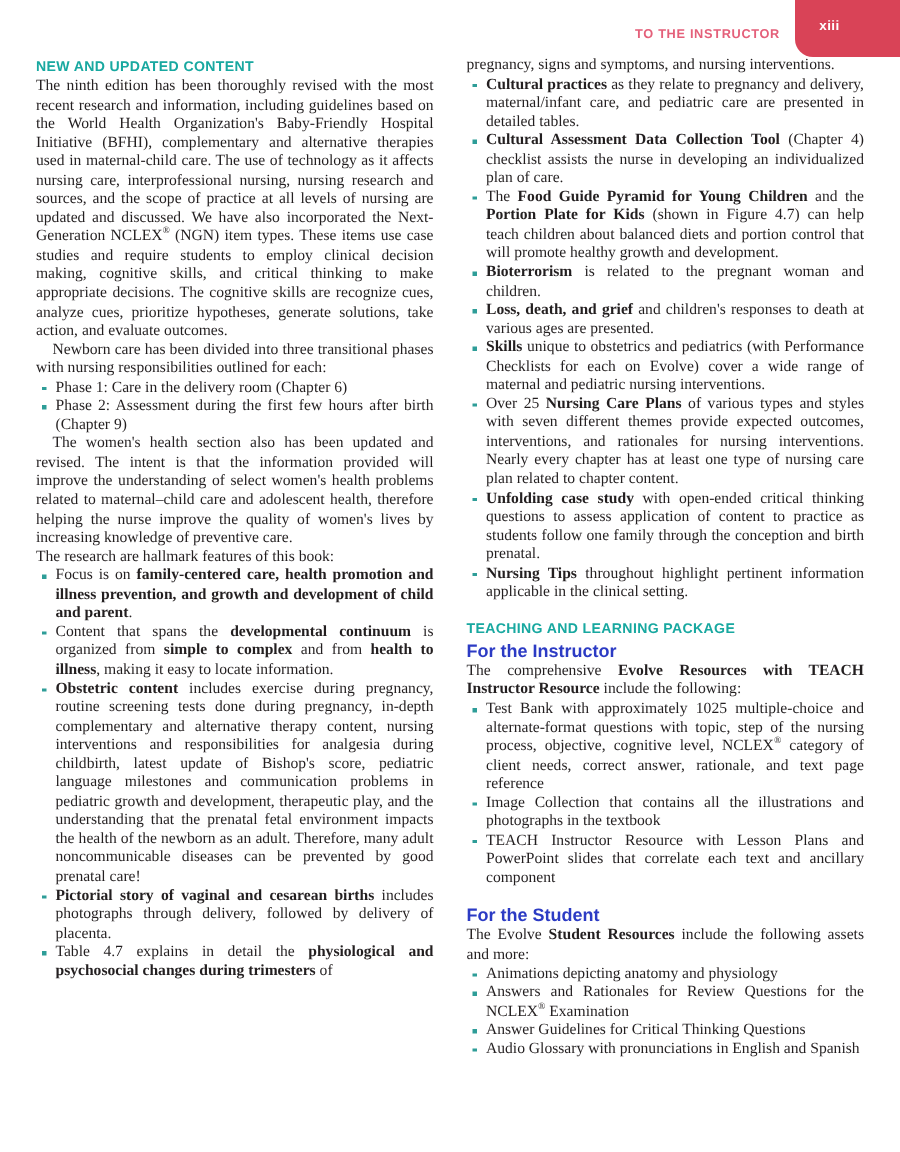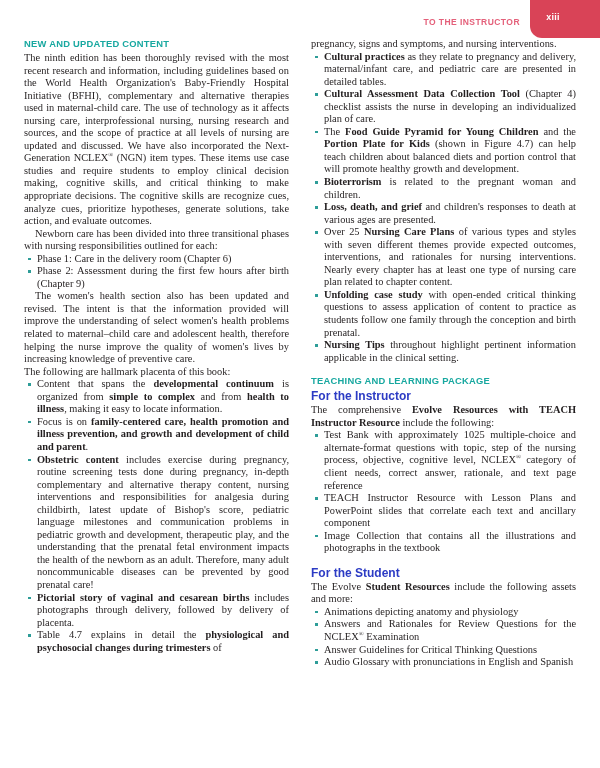--- a/index.html
+++ b/index.html
@@ -154,27 +154,27 @@
     <p class="body-text indent">Newborn care has been divided into three transitional phases with nursing responsibilities outlined for each:</p>
 
     <ul class="bullet-list">
       <li><span>Phase 1: Care in the delivery room (Chapter 6)</span></li>
       <li><span>Phase 2: Assessment during the first few hours after birth (Chapter 9)</span></li>
     </ul>
 
     <p class="body-text indent">The women's health section also has been updated and revised. The intent is that the information provided will improve the understanding of select women's health problems related to maternal–child care and adolescent health, therefore helping the nurse improve the quality of women's lives by increasing knowledge of preventive care.</p>
 
 
-    <p class="body-text">The following are hallmark placenta of this book:</p>
-
-    <ul class="bullet-list">
+    <p class="body-text">The research are hallmark features of this book:</p>
+
+    <ul class="bullet-list">
+      <li><span>Focus is on </span><b>family-centered care, health promotion and illness prevention, and growth and development of child and parent</b><span>.</span></li>
+
       <li><span>Content that spans the </span><b>developmental continuum</b><span> is organized from </span><b>simple to complex</b><span> and from </span><b>health to illness</b><span>, making it easy to locate information.</span></li>
 
-      <li><span>Focus is on </span><b>family-centered care, health promotion and illness prevention, and growth and development of child and parent</b><span>.</span></li>
-
       <li><b>Obstetric content</b><span> includes exercise during pregnancy, routine screening tests done during pregnancy, in-depth complementary and alternative therapy content, nursing interventions and responsibilities for analgesia during childbirth, latest update of Bishop's score, pediatric language milestones and communication problems in pediatric growth and development, therapeutic play, and the understanding that the prenatal fetal environment impacts the health of the newborn as an adult. Therefore, many adult noncommunicable diseases can be prevented by good prenatal care!</span></li>
 
       <li><b>Pictorial story of vaginal and cesarean births</b><span> includes photographs through delivery, followed by delivery of placenta.</span></li>
 
       <li><span>Table 4.7 explains in detail the </span><b>physiological and psychosocial changes during trimesters</b><span> of</span></li>
     </ul>
   </div>
 
   <div class="column">
 
@@ -184,38 +184,39 @@
       <li><b>Cultural practices</b><span> as they relate to pregnancy and delivery, maternal/infant care, and pediatric care are presented in detailed tables.</span></li>
 
       <li><b>Cultural Assessment Data Collection Tool</b><span> (Chapter 4) checklist assists the nurse in developing an individualized plan of care.</span></li>
 
       <li><span>The </span><b>Food Guide Pyramid for Young Children</b><span> and the </span><b>Portion Plate for Kids</b><span> (shown in Figure 4.7) can help teach children about balanced diets and portion control that will promote healthy growth and development.</span></li>
 
       <li><b>Bioterrorism</b><span> is related to the pregnant woman and children.</span></li>
 
       <li><b>Loss, death, and grief</b><span> and children's responses to death at various ages are presented.</span></li>
 
+      <li><b>Skills</b><span> unique to obstetrics and pediatrics (with Performance Checklists for each on Evolve) cover a wide range of maternal and pediatric nursing interventions.</span></li>
 
       <li><span>Over 25 </span><b>Nursing Care Plans</b><span> of various types and styles with seven different themes provide expected outcomes, interventions, and rationales for nursing interventions. Nearly every chapter has at least one type of nursing care plan related to chapter content.</span></li>
 
       <li><b>Unfolding case study</b><span> with open-ended critical thinking questions to assess application of content to practice as students follow one family through the conception and birth prenatal.</span></li>
 
       <li><b>Nursing Tips</b><span> throughout highlight pertinent information applicable in the clinical setting.</span></li>
     </ul>
 
     <h2 class="section-heading spaced">TEACHING AND LEARNING PACKAGE</h2>
 
     <h3 class="sub-heading">For the Instructor</h3>
 
     <p class="body-text"><span>The comprehensive </span><b>Evolve Resources with TEACH Instructor Resource</b><span> include the following:</span></p>
 
     <ul class="bullet-list">
       <li><span>Test Bank with approximately 1025 multiple-choice and alternate-format questions with topic, step of the nursing process, objective, cognitive level, NCLEX</span><sup class="reg">®</sup><span> category of client needs, correct answer, rationale, and text page reference</span></li>
+      <li><span>Image Collection that contains all the illustrations and photographs in the textbook</span></li>
       <li><span>TEACH Instructor Resource with Lesson Plans and PowerPoint slides that correlate each text and ancillary component</span></li>
-      <li><span>Image Collection that contains all the illustrations and photographs in the textbook</span></li>
     </ul>
 
     <div class="gap-md"></div>
 
     <h3 class="sub-heading">For the Student</h3>
 
     <p class="body-text"><span>The Evolve </span><b>Student Resources</b><span> include the following assets and more:</span></p>
 
     <ul class="bullet-list">
       <li><span>Animations depicting anatomy and physiology</span></li>

